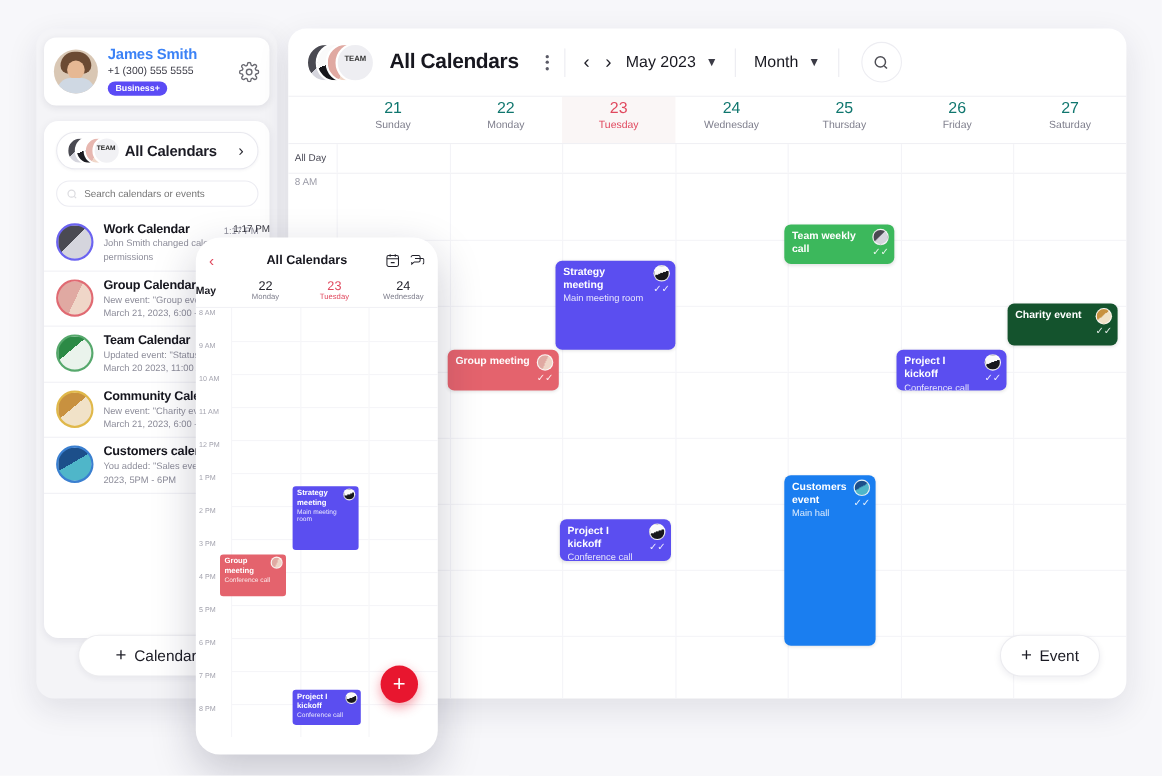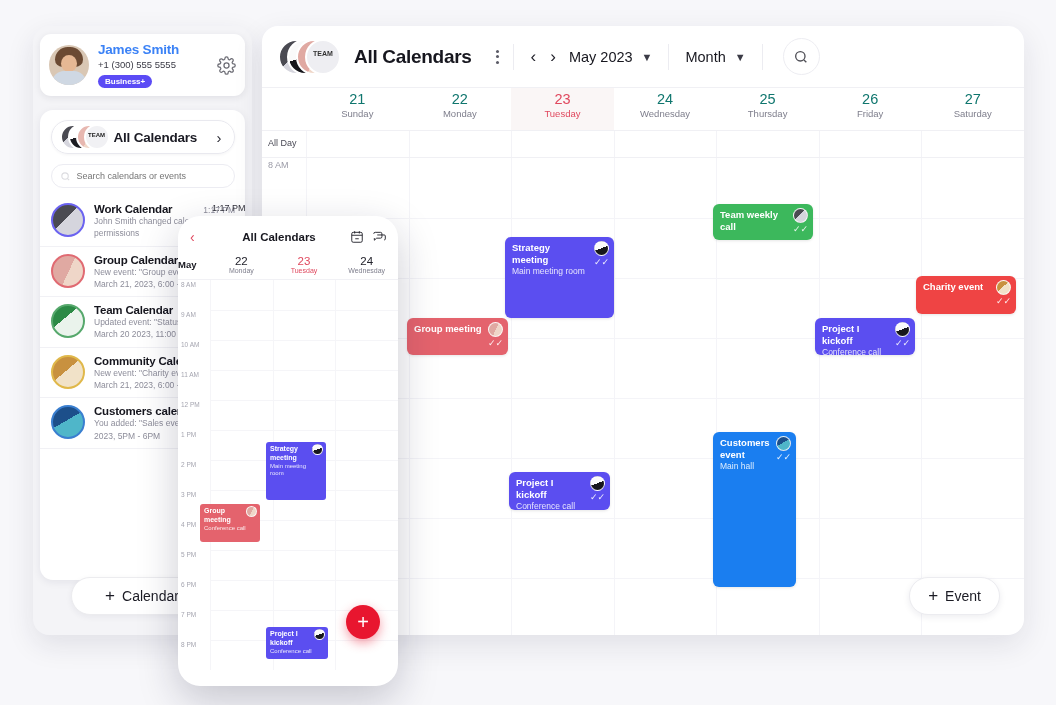--- a/index.html
+++ b/index.html
@@ -508,21 +508,21 @@
           <div class="ev-title">Team weekly call</div>
           <div class="ev-av f1"></div>
           <div class="ev-check">✓✓</div>
         </div>
         <div class="ev" style="left: 243px; top: 79px; width: 109px; height: 81px; background: rgb(91, 78, 240);">
           <div class="ev-title">Strategy meeting</div>
           <div class="ev-sub">Main meeting room</div>
           <div class="ev-av f2"></div>
           <div class="ev-check">✓✓</div>
         </div>
-        <div class="ev" style="left: 654px; top: 118px; width: 100px; height: 38px; background: #ef4444;">
+        <div class="ev" style="left: 654px; top: 118px; width: 100px; height: 38px; background: #14532d;">
           <div class="ev-title">Charity event</div>
           <div class="ev-av f6"></div>
           <div class="ev-check">✓✓</div>
         </div>
         <div class="ev" style="left: 145px; top: 160px; width: 101px; height: 37px; background: rgb(228, 99, 109);">
           <div class="ev-title">Group meeting</div>
           <div class="ev-av f3"></div>
           <div class="ev-check">✓✓</div>
         </div>
         <div class="ev" style="left: 553px; top: 160px; width: 100px; height: 37px; background: rgb(91, 78, 240);">

